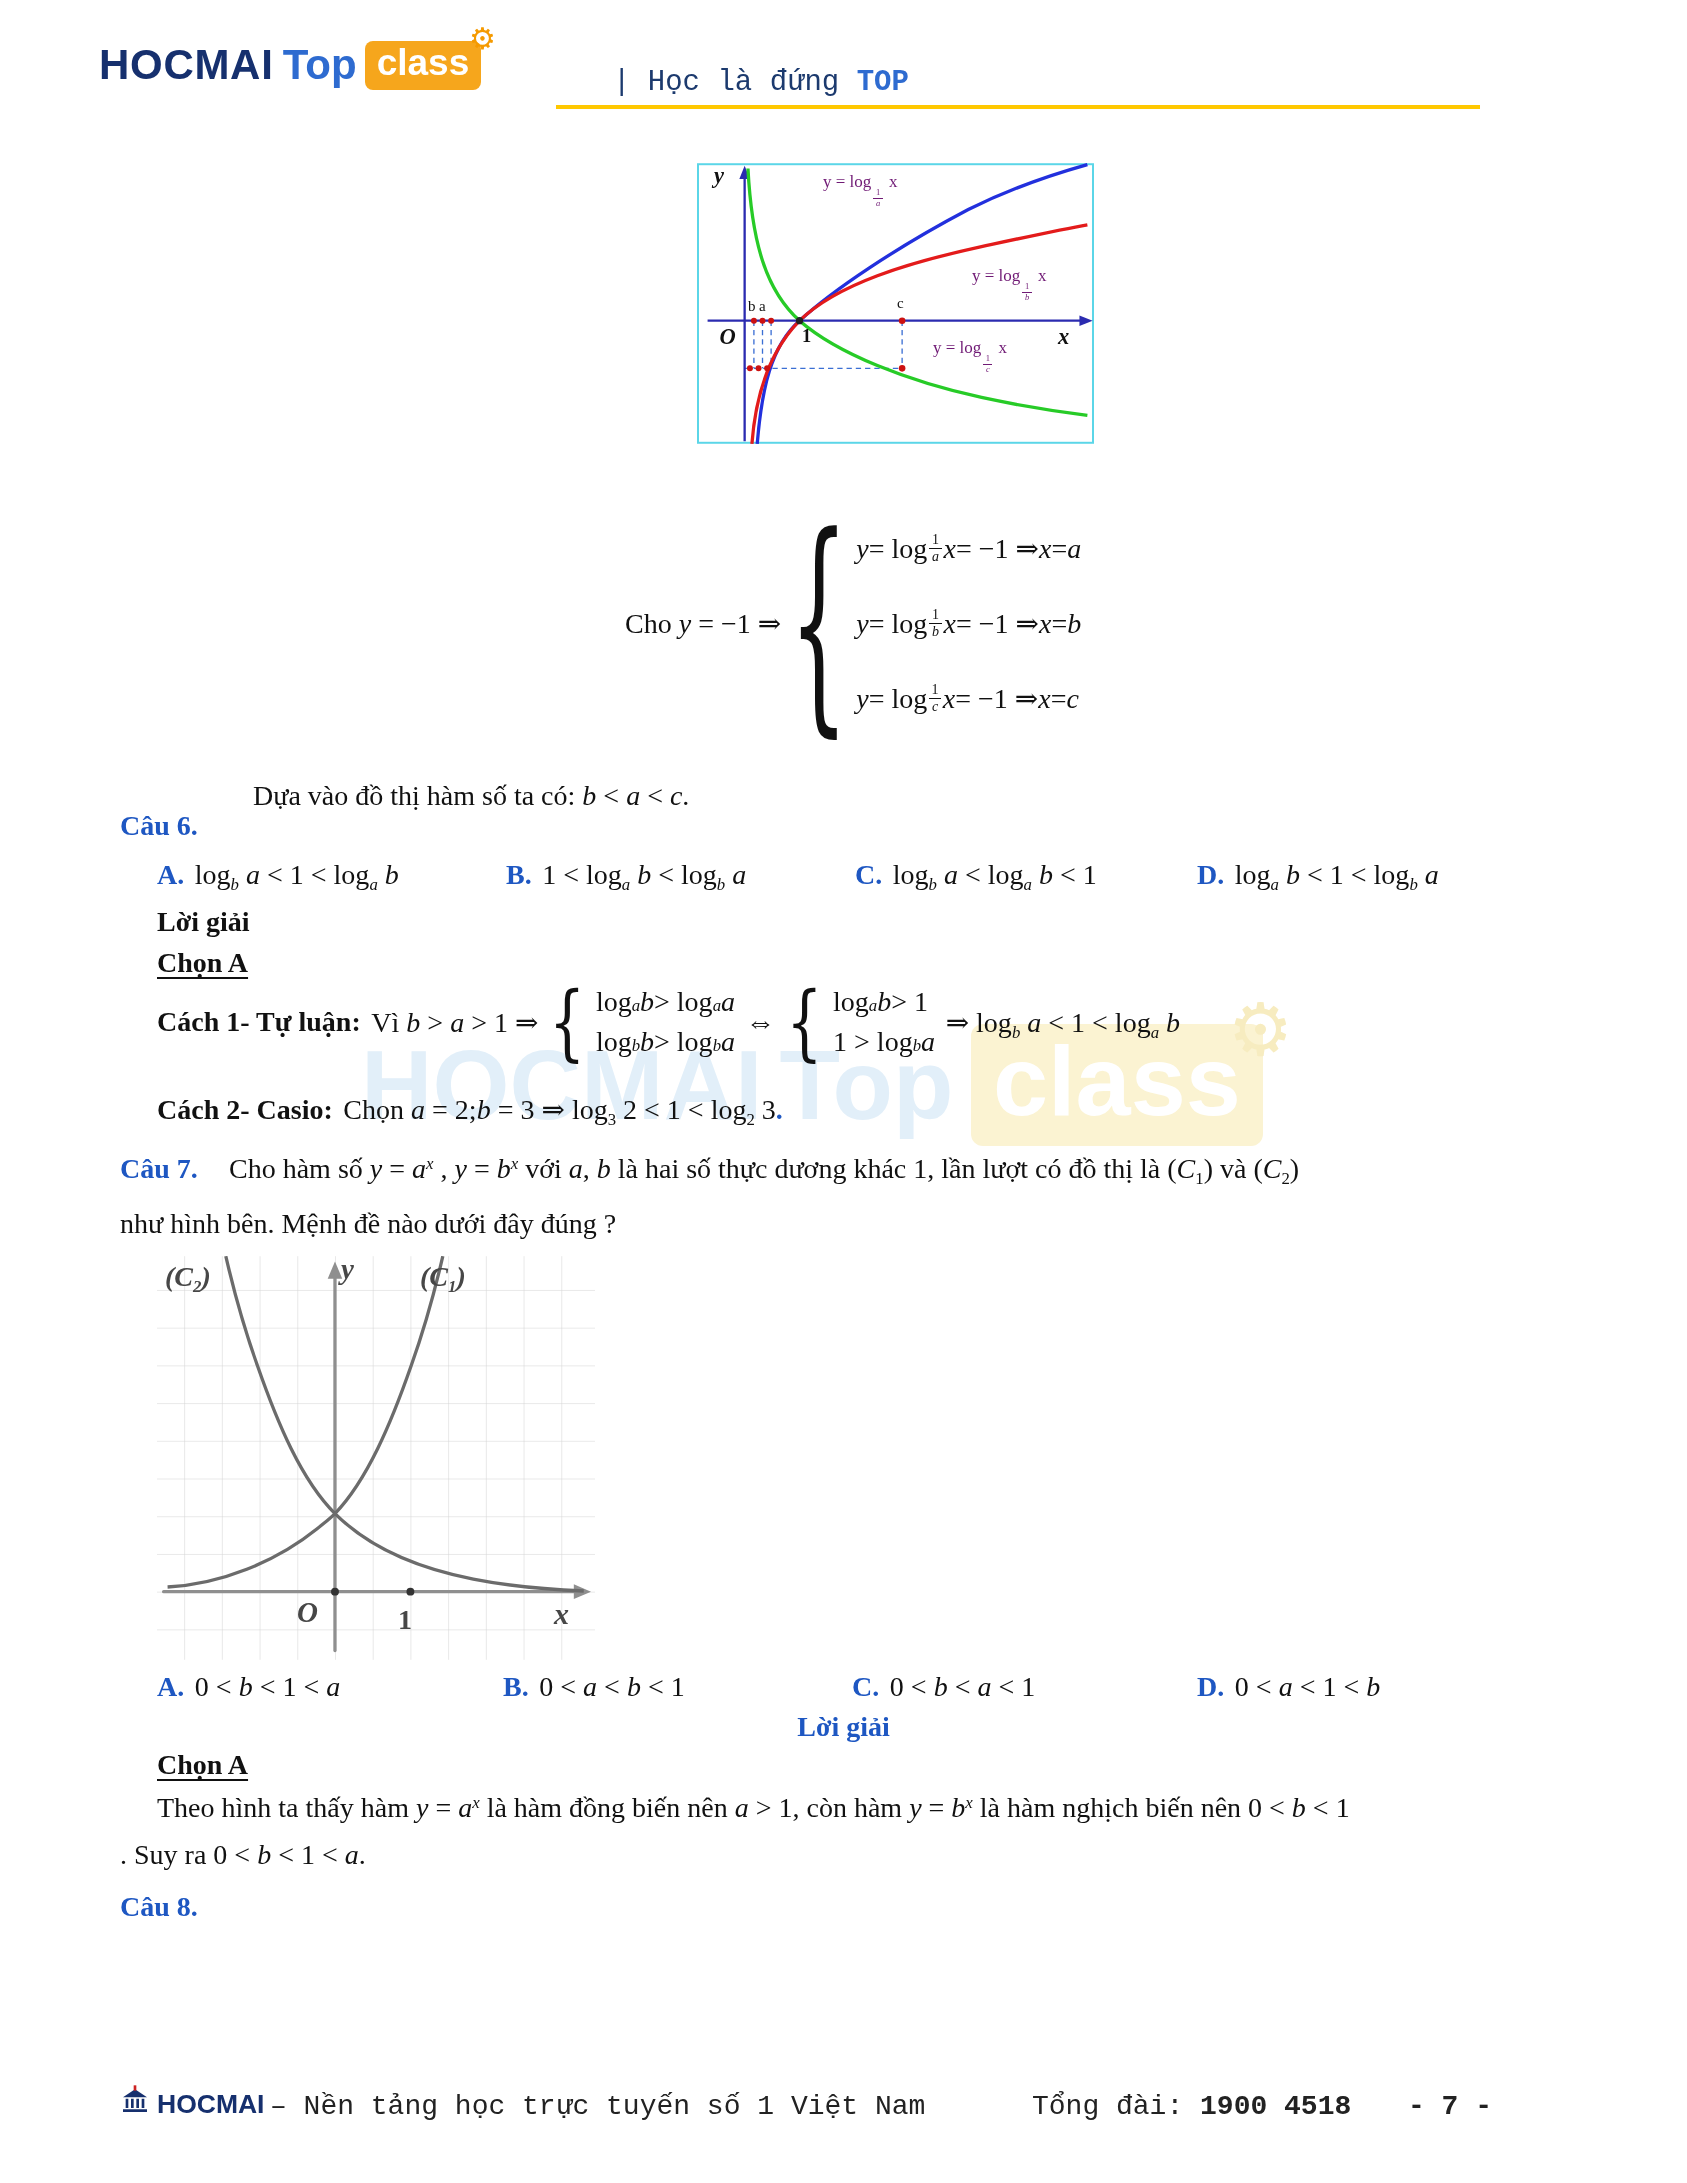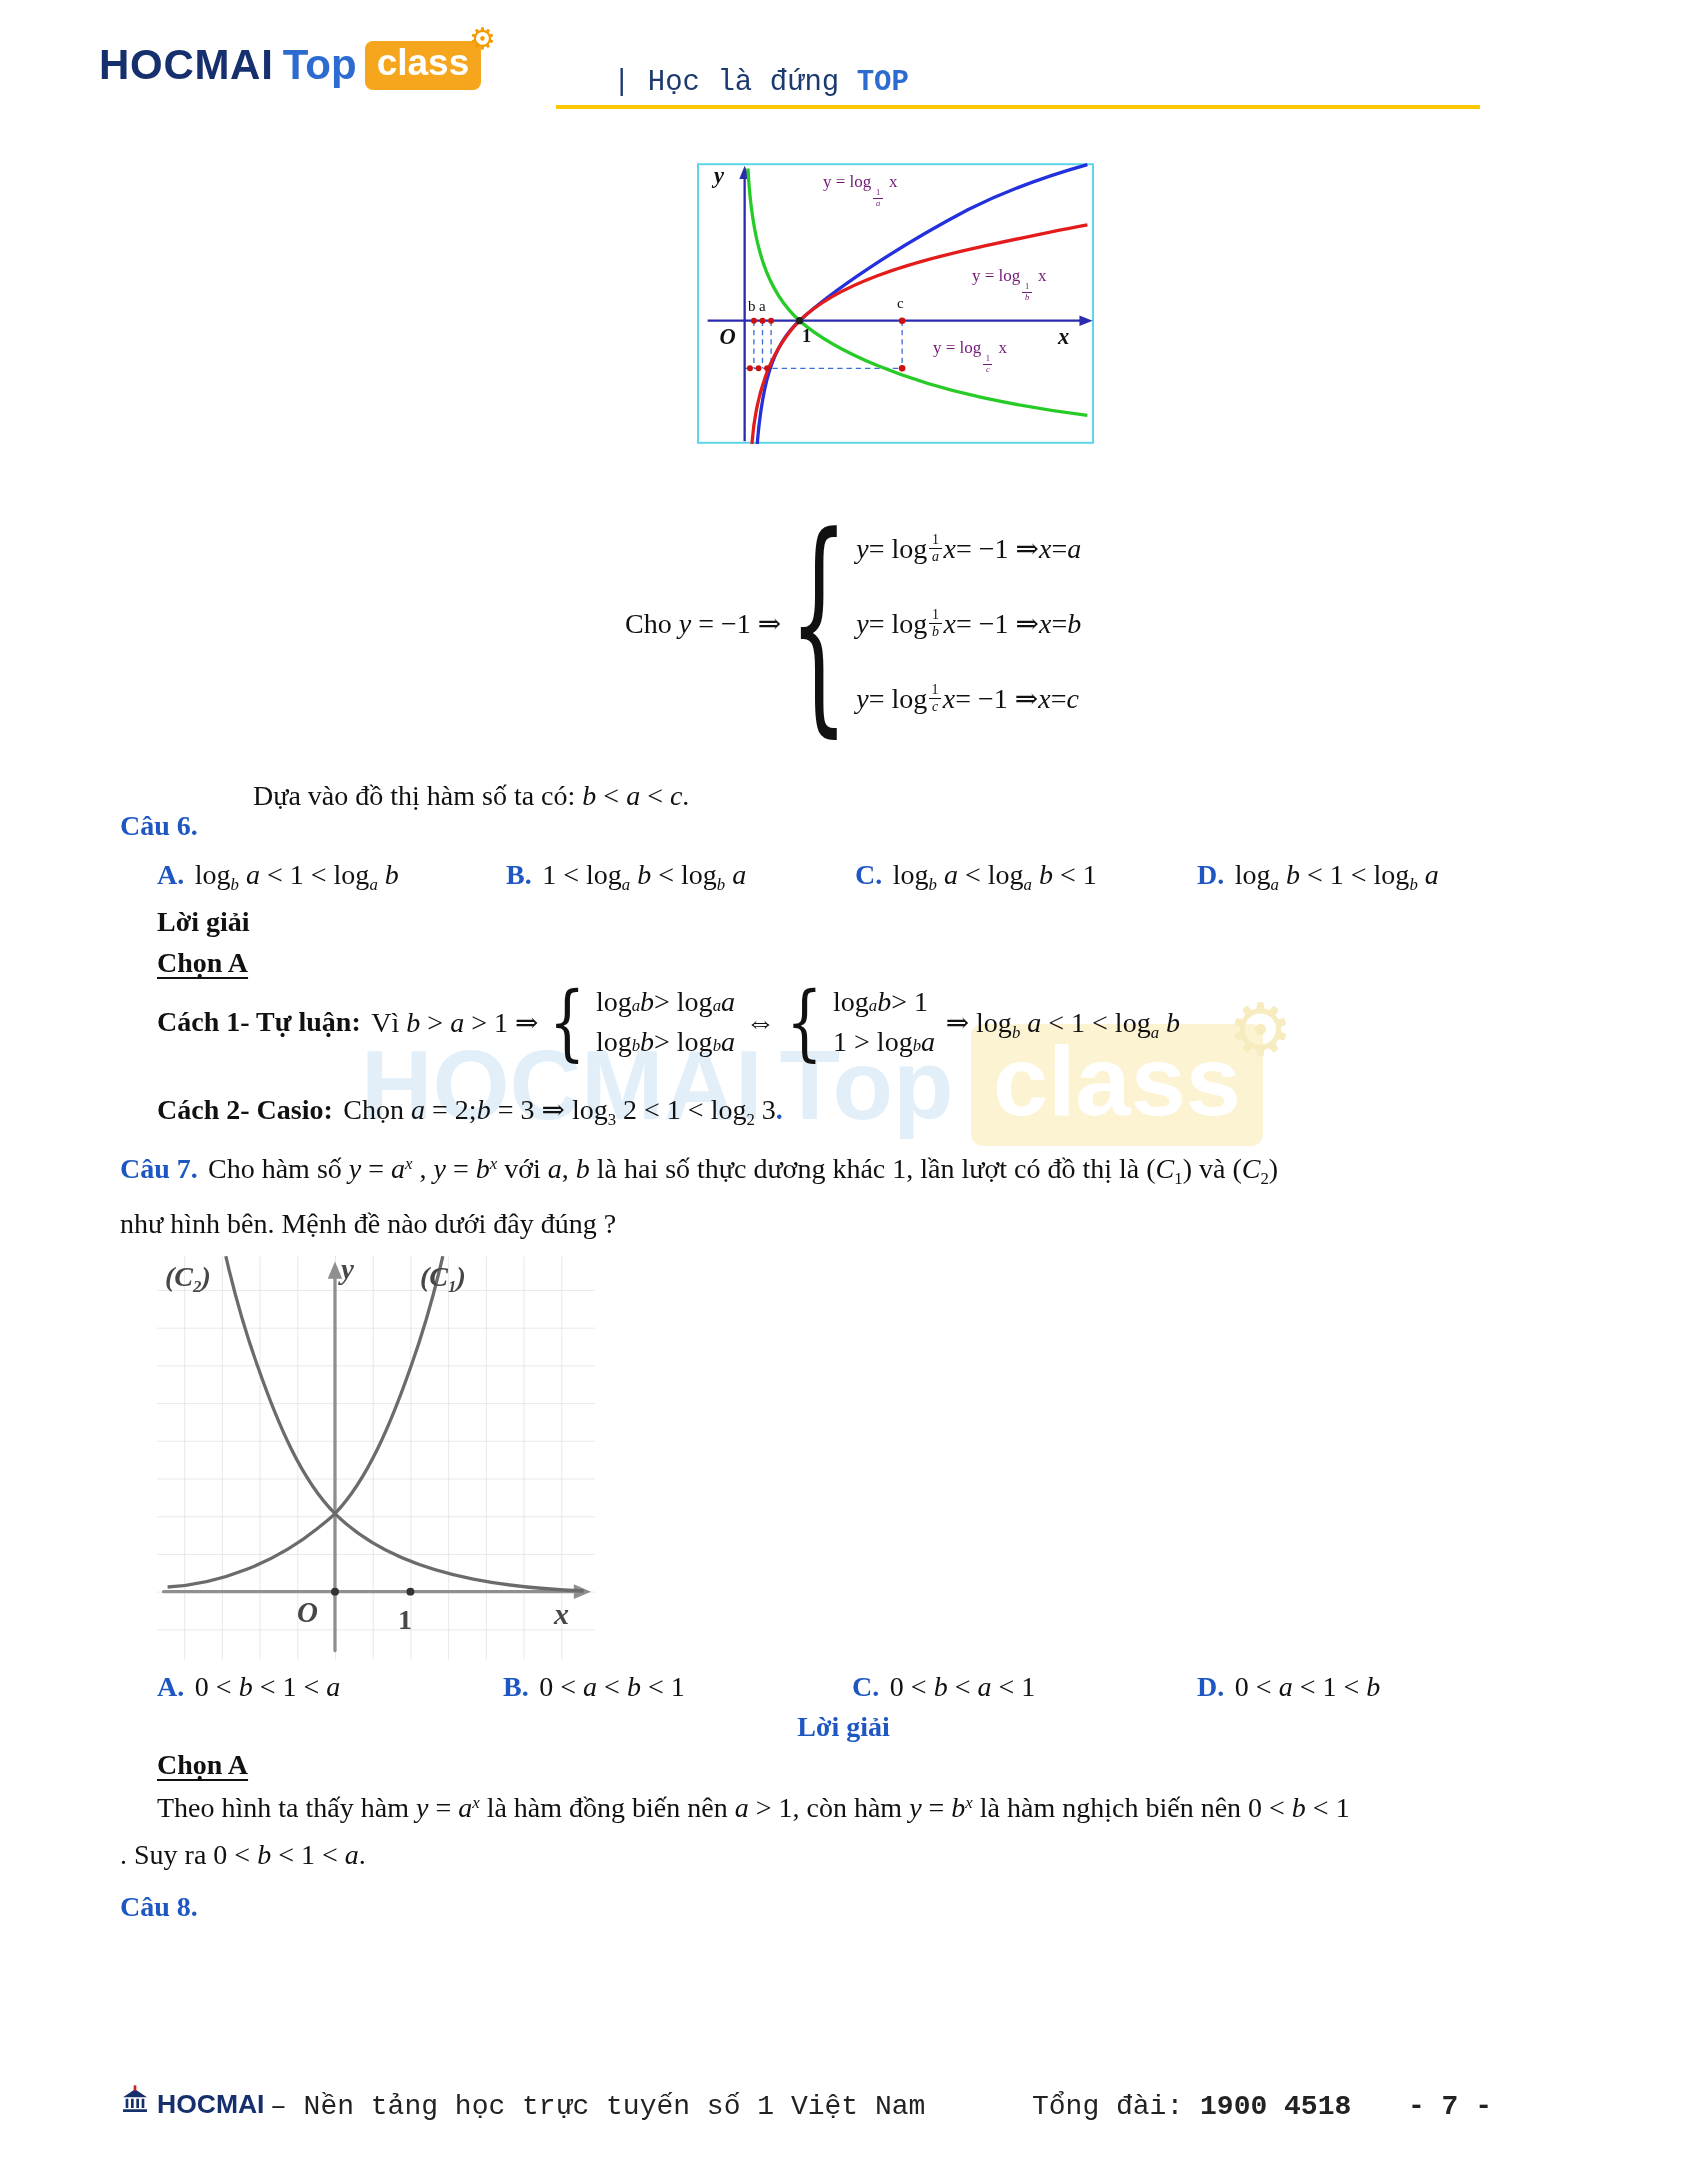--- a/index.html
+++ b/index.html
@@ -254,21 +254,21 @@
     </span>
     <span><span>⇒ log</span><sub class="it">b</sub><span> </span><i>a</i><span> &lt; 1 &lt; log</span><sub class="it">a</sub><span> </span><i>b</i></span>
   </div>
 
   <div class="abs flexrow" style="left:157px;top:1093px;gap:10.6px;">
     <span class="bold">Cách 2- Casio:</span>
     <span><span>Chọn </span><i>a</i><span> = 2;</span><i>b</i><span> = 3 ⇒ log</span><sub>3</sub><span> 2 &lt; 1 &lt; log</span><sub>2</sub><span> 3</span><span class="blue bold">.</span></span>
   </div>
 
   <div class="abs letter" style="left:120px;top:1153px;">Câu 7.</div>
-  <div class="abs" style="left:208px;top:1153px;"><span>Cho hàm số </span><i>y</i><span> = </span><i>a</i><sup>x</sup><span> , </span><i>y</i><span> = </span><i>b</i><sup>x</sup><span> với </span><i>a</i><span>, </span><i>b</i><span> là hai số thực dương khác 1, lần lượt có đồ thị là </span><span>(</span><i>C</i><sub>1</sub><span>) và (</span><i>C</i><sub>2</sub><span>)</span></div>
+  <div class="abs" style="left:229px;top:1153px;"><span>Cho hàm số </span><i>y</i><span> = </span><i>a</i><sup>x</sup><span> , </span><i>y</i><span> = </span><i>b</i><sup>x</sup><span> với </span><i>a</i><span>, </span><i>b</i><span> là hai số thực dương khác 1, lần lượt có đồ thị là </span><span>(</span><i>C</i><sub>1</sub><span>) và (</span><i>C</i><sub>2</sub><span>)</span></div>
   <div class="abs" style="left:120px;top:1208px;"><span>như hình bên. Mệnh đề nào dưới đây đúng ?</span></div>
 
   <div class="abs fig2">
     <svg viewBox="0 0 662 610" width="438" height="404">
       <defs>
         <pattern id="gg" x="269" y="507" width="57" height="57" patternUnits="userSpaceOnUse">
           <path d="M 57 0 L 0 0 0 57" fill="none" stroke="#d4d4d4" stroke-width="1.6"></path>
         </pattern>
       </defs>
       <rect width="662" height="610" fill="#ffffff"></rect>

